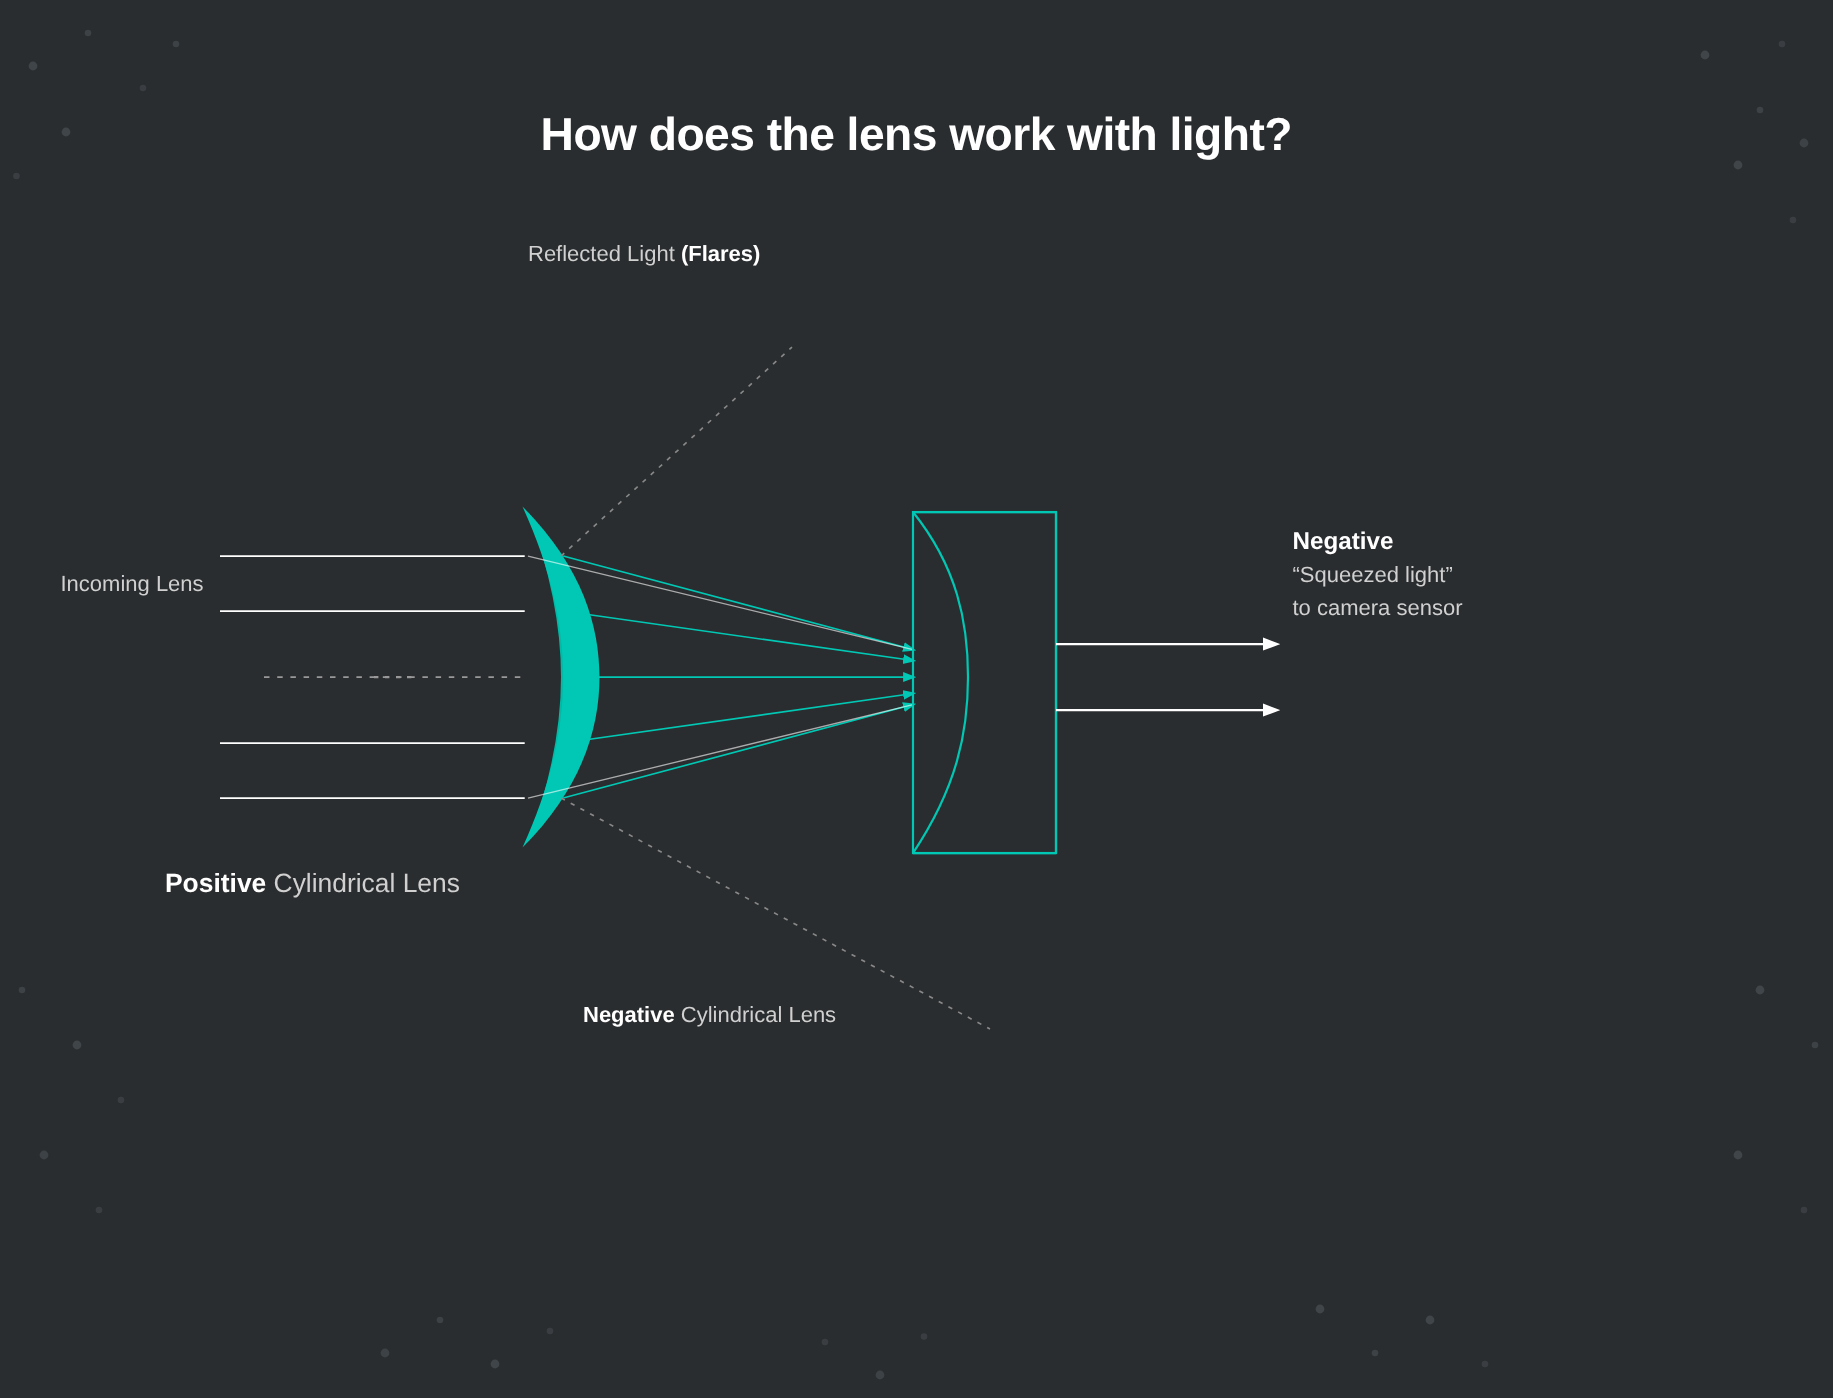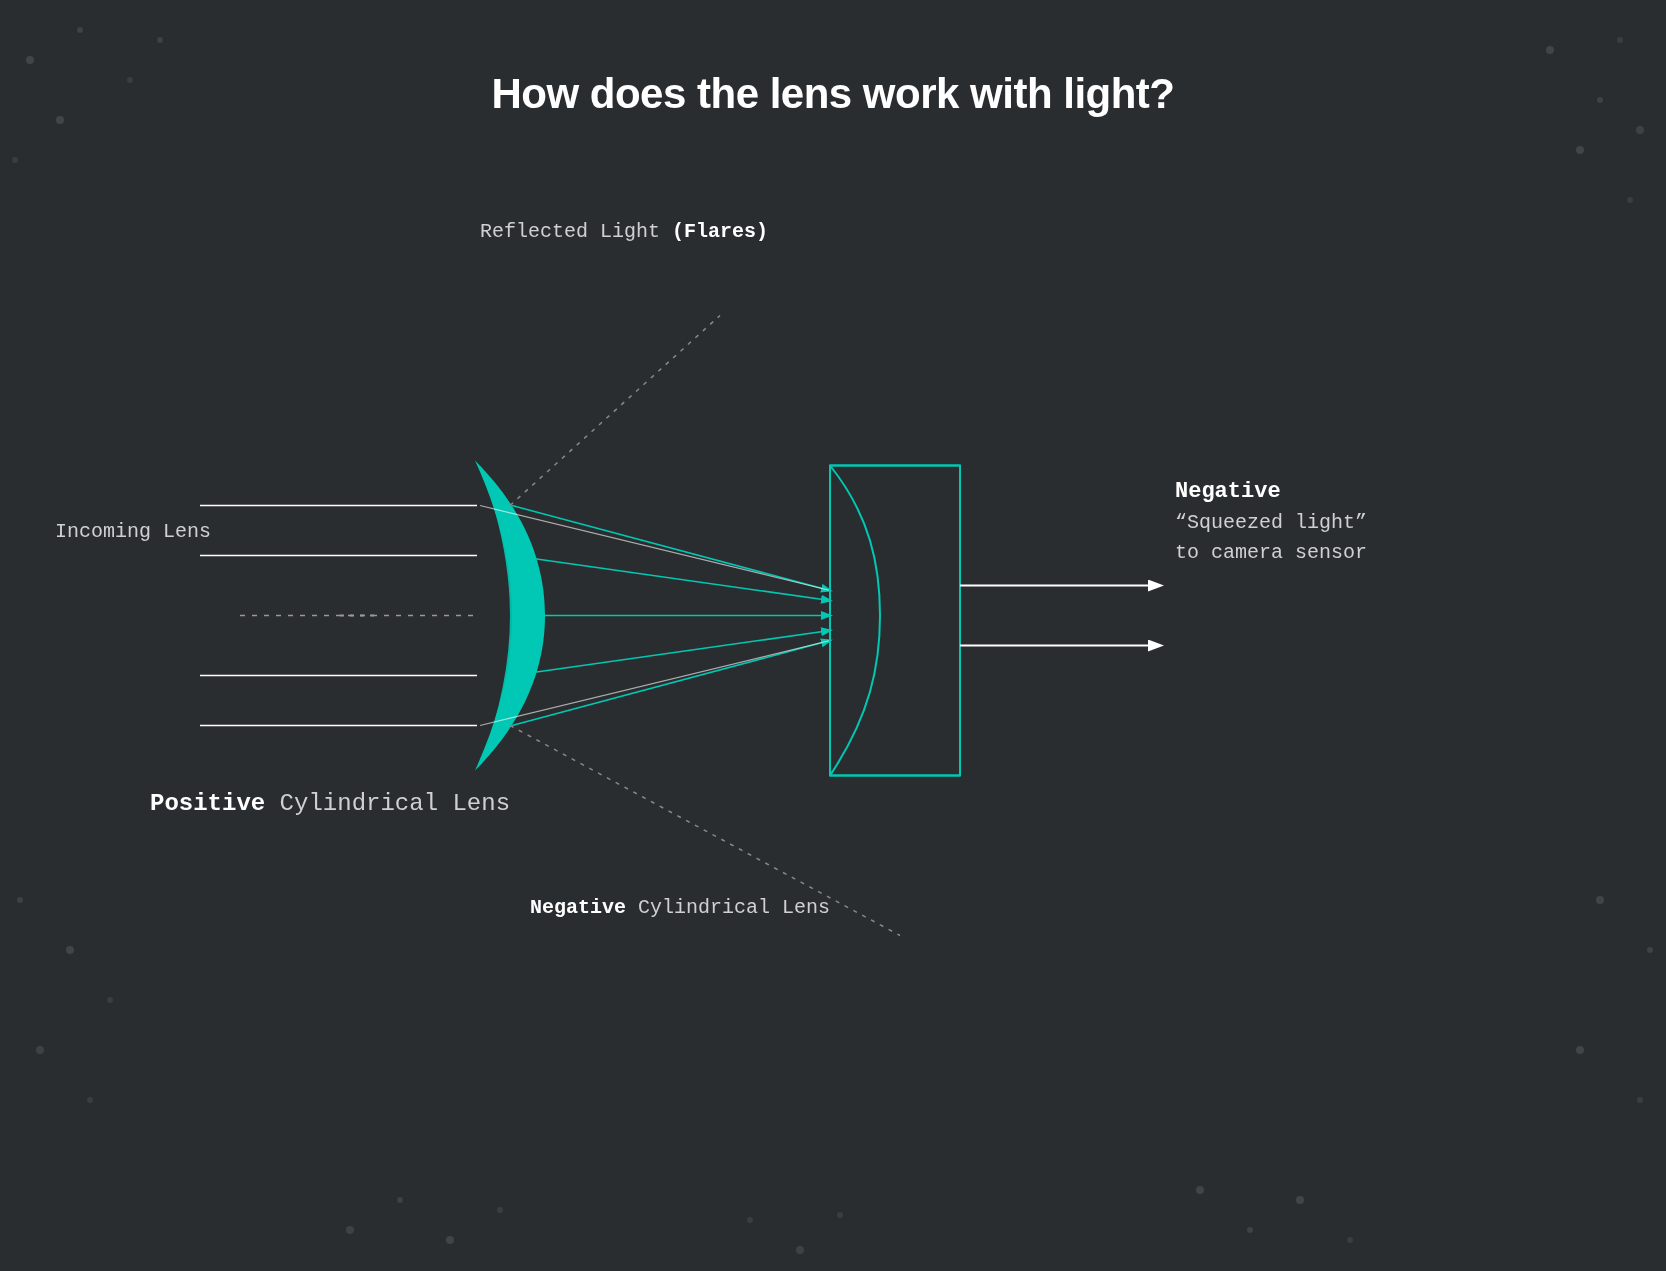--- a/index.html
+++ b/index.html
@@ -20,29 +20,29 @@
       pointer-events: none;
     }
 
     .page-title {
       text-align: center;
       font-size: 42px;
       font-weight: 900;
       color: #ffffff;
       padding-top: 70px;
       letter-spacing: -0.5px;
+      margin-top: 28px;
     }
 
     .diagram-container {
       position: absolute;
       top: 180px;
       left: 0;
       right: 0;
       bottom: 0;
-      font-family: Liberation Mono, monospace;
     }
 
     
     .label-reflected {
       position: absolute;
       top: 40px;
       left: 480px;
       font-size: 20px;
       color: #d0d0d0;
       white-space: nowrap;
@@ -72,21 +72,21 @@
       white-space: nowrap;
     }
     .label-positive strong {
       font-weight: 900;
       color: #ffffff;
     }
 
     
     .label-negative-lens {
       position: absolute;
-      top: 716px;
+      top: 732px;
       left: 530px;
       font-size: 20px;
       color: #d0d0d0;
       white-space: nowrap;
     }
     .label-negative-lens strong {
       font-weight: 900;
       color: #ffffff;
     }
 

